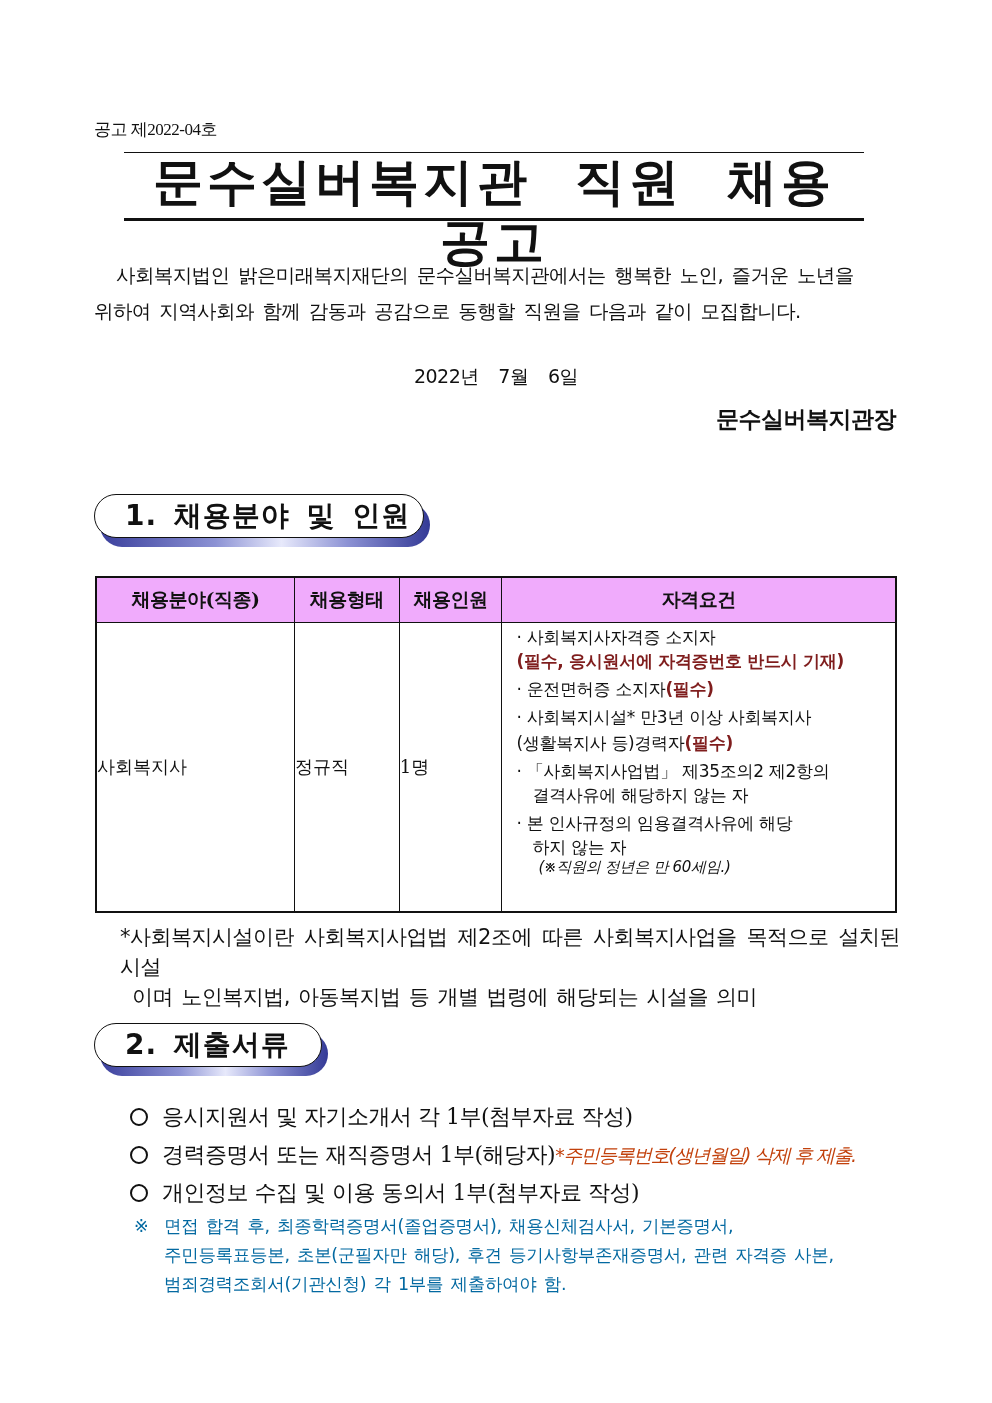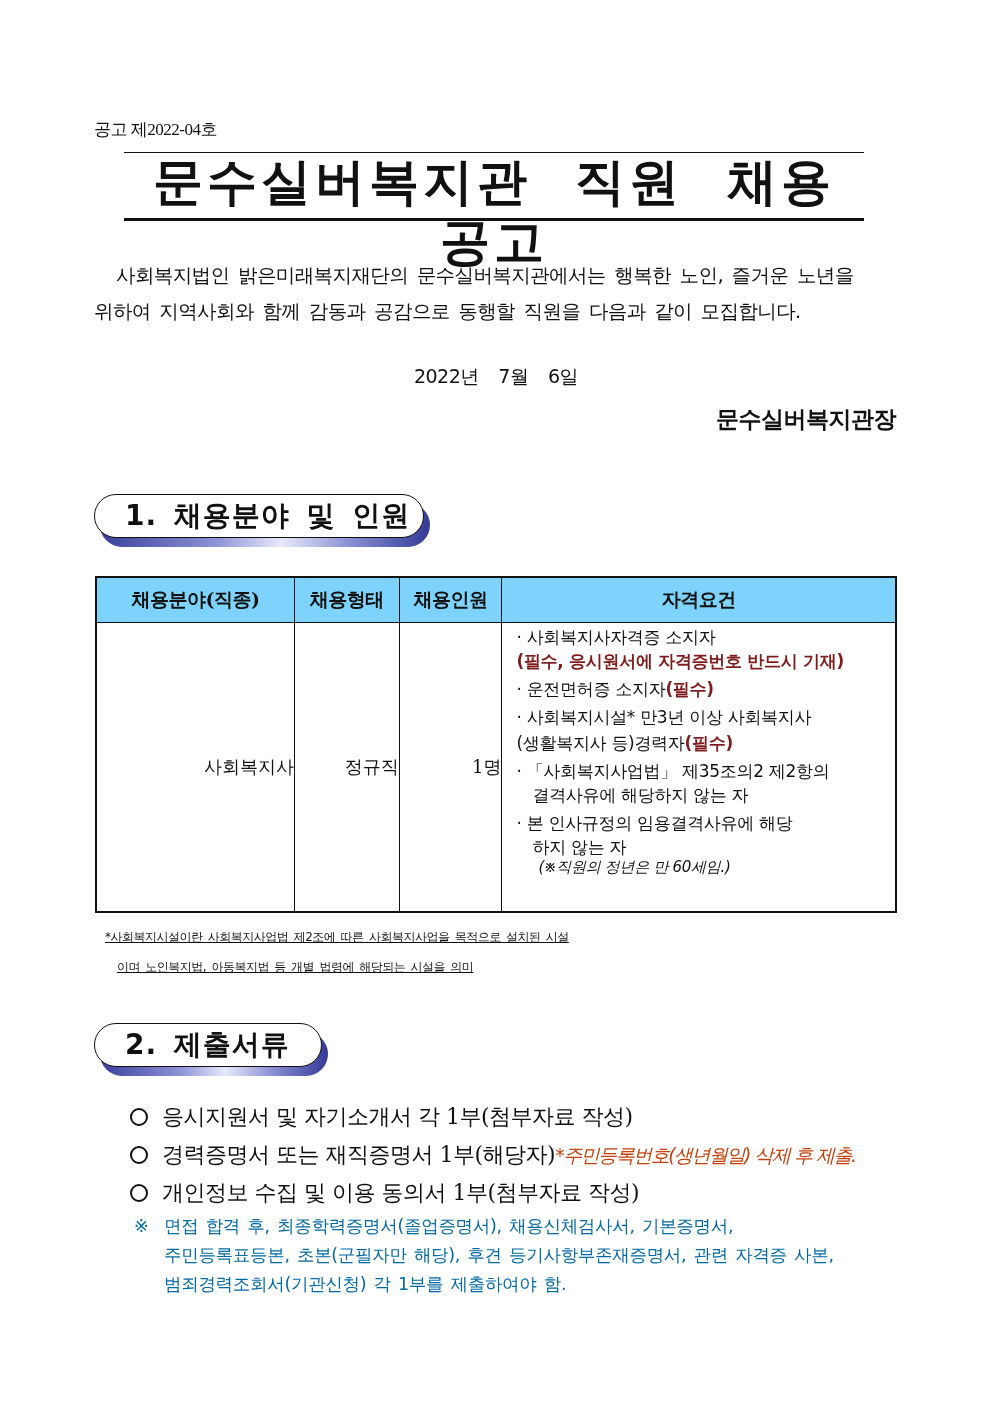--- a/index.html
+++ b/index.html
@@ -20,30 +20,30 @@
 
     .section-pill { height: 44px; border: 1.5px solid #111; border-radius: 24px; background: #fff; display: flex; align-items: center; font-weight: bold; font-size: 28px; z-index: 2; box-sizing: border-box; padding-left: 30px; letter-spacing: 1px; word-spacing: 6px; }
     .pill-shadow { height: 44px; border-radius: 24px; background: linear-gradient(90deg, #3a3f9c 0%, #8c92d4 35%, #e7e9fb 55%, #8c92d4 75%, #343a96 100%); z-index: 1; }
 
     .s1-pill { left: 94px; top: 494px; width: 330px; }
     .s1-shadow { left: 100px; top: 503px; width: 330px; }
     .s2-pill { left: 94px; top: 1023px; width: 228px; }
     .s2-shadow { left: 100px; top: 1032px; width: 228px; }
 
     table.recruit { position: absolute; left: 95px; top: 576px; width: 802px; border-collapse: collapse; border: 2px solid #111; font-family: "DejaVu Serif", serif; }
-    table.recruit th { background: #7dd3fc; height: 44px; font-size: 19px; font-weight: bold; border: 1px solid #111; letter-spacing: -0.5px; padding: 0; }
-    table.recruit td { border: 1px solid #111; font-size: 18px; text-align: right; vertical-align: middle; padding: 0; }
+    table.recruit th { background: #f0abfc; height: 44px; font-size: 19px; font-weight: bold; border: 1px solid #111; letter-spacing: -0.5px; padding: 0; }
+    table.recruit td { border: 1px solid #111; font-size: 18px; text-align: left; vertical-align: middle; padding: 0; }
     table.recruit tr.body td { height: 286px; }
     td.quals { text-align: left !important; vertical-align: top !important; font-family: "DejaVu Sans", sans-serif; font-size: 17px !important; line-height: 24px; padding: 2px 6px 0 14px !important; letter-spacing: -0.3px; }
     .q { margin: 0 0 4px 0; }
     .q .red { color: #7f1d1d; font-weight: bold; }
     .q.indent { padding-left: 16px; }
     .q.small { font-style: italic; font-size: 15px; padding-left: 22px; margin-top: -4px; }
 
-    .footnote { left: 105px; top: 922px; width: 780px; font-size: 12px; line-height: 30px; letter-spacing: -0.5px; word-spacing: 2px; text-align: justify; text-decoration: underline; }
+    .footnote { left: 120px; top: 922px; width: 780px; font-size: 21px; line-height: 30px; letter-spacing: -0.5px; word-spacing: 2px; text-align: justify; }
     .footnote p { margin: 0; }
     .footnote .l2 { padding-left: 12px; }
 
     .docs { left: 130px; top: 1098px; width: 770px; font-size: 22px; line-height: 38px; letter-spacing: -0.5px; font-family: "DejaVu Serif", serif; }
     .docs .item { display: flex; align-items: center; white-space: nowrap; }
     .docs .bullet { width: 18px; height: 18px; border: 2px solid #111; border-radius: 50%; margin-right: 14px; box-sizing: border-box; flex: none; }
     .docs .red-note { color: #c2410c; font-style: italic; font-size: 19px; font-family: "DejaVu Sans", sans-serif; letter-spacing: -1.5px; }
 
     .after { left: 134px; top: 1212px; width: 764px; font-size: 17.5px; line-height: 29px; color: #0369a1; letter-spacing: -0.3px; word-spacing: 2px; text-align: justify; }
     .after p { margin: 0; }

